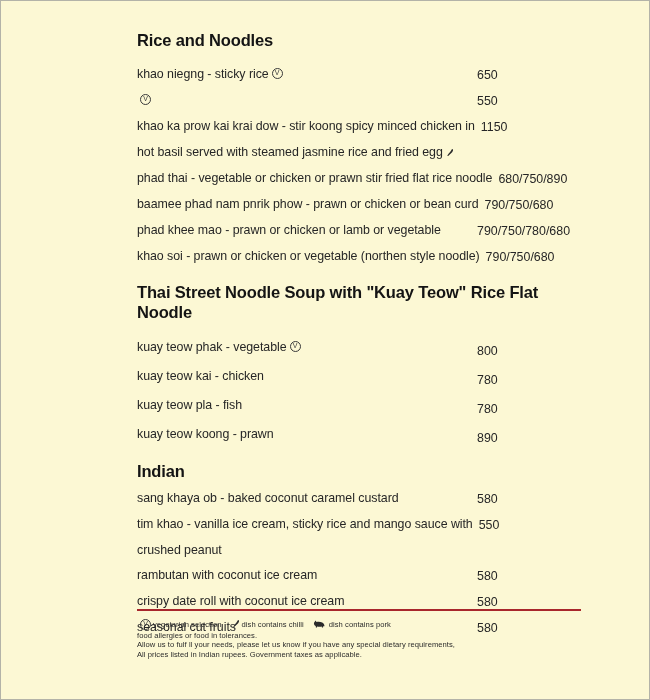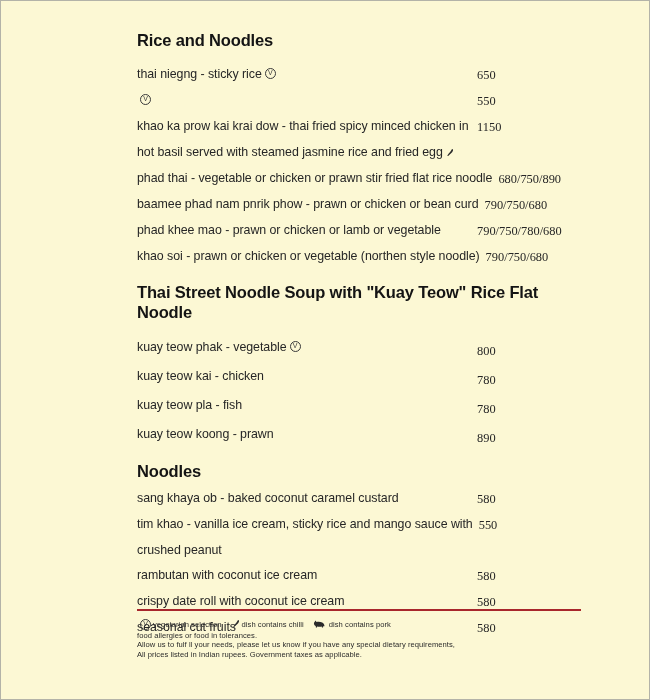--- a/index.html
+++ b/index.html
@@ -62,21 +62,20 @@
     white-space: nowrap;
   }
   .row .price {
     flex: 0 0 auto;
     width: 108px;
     font-size: 12.4px;
     color: #262626;
     text-align: left;
     padding-top: 1px;
     white-space: nowrap;
-    font-family: Liberation Serif, serif;
   }
   .row.lower .price { padding-top: 4px; }
 
   
   .row.noprice .price { visibility: hidden; }
   .veg-ico {
     width: 9px; height: 9px;
     border: 1px solid #3a3a3a;
     border-radius: 50%;
     position: relative;
@@ -142,29 +141,29 @@
   .legend .lg-text { margin-left: 2px; }
   .foot-line { white-space: nowrap; }
 </style>
 </head>
 <body>
 
 <div class="page">
   <div class="content" id="menu-root">
       <div class="section-heading sect-rice">Rice and Noodles</div>
       <div class="row">
-        <div class="name"><span>thai niegng - sticky rice</span><span class="veg-ico"></span></div>
+        <div class="name"><span>khao niegng - sticky rice</span><span class="veg-ico"></span></div>
         <div class="price">650</div>
       </div>
       <div class="row">
         <div class="name"><span class="veg-ico"></span></div>
         <div class="price">550</div>
       </div>
       <div class="row">
-        <div class="name"><span>khao ka prow kai krai dow - thai fried spicy minced chicken in</span></div>
+        <div class="name"><span>khao ka prow kai krai dow - stir koong spicy minced chicken in</span></div>
         <div class="price">1150</div>
       </div>
       <div class="row noprice">
         <div class="name"><span>hot basil served with steamed jasmine rice and fried egg</span><span class="chilli-ico"><svg width="8" height="9" viewBox="0 0 8 9">
               <path d="M6.6 1.2c0.5 0.4 0.6 1.1 0.2 1.9C6.2 4.5 4.4 6.4 2.2 7.9c-0.5 0.3-1 -0.3 -0.7 -0.7C2.9 5.6 4.6 3.6 5.4 2.1 5.8 1.3 6.2 0.9 6.6 1.2z" fill="#2b2b2b"></path>
             </svg></span></div>
         <div class="price"></div>
       </div>
       <div class="row">
         <div class="name"><span>phad thai -  vegetable or chicken or prawn stir fried flat rice noodle</span></div>
@@ -192,21 +191,21 @@
         <div class="price">780</div>
       </div>
       <div class="row lower">
         <div class="name"><span>kuay teow pla - fish</span></div>
         <div class="price">780</div>
       </div>
       <div class="row lower">
         <div class="name"><span>kuay teow koong - prawn</span></div>
         <div class="price">890</div>
       </div>
-      <div class="section-heading sect-dessert">Noodles</div>
+      <div class="section-heading sect-dessert">Indian</div>
       <div class="row">
         <div class="name"><span>sang khaya ob - baked coconut caramel custard</span></div>
         <div class="price">580</div>
       </div>
       <div class="row">
         <div class="name"><span>tim khao - vanilla ice cream, sticky rice and mango sauce with</span></div>
         <div class="price">550</div>
       </div>
       <div class="row noprice">
         <div class="name"><span>crushed peanut</span></div>

